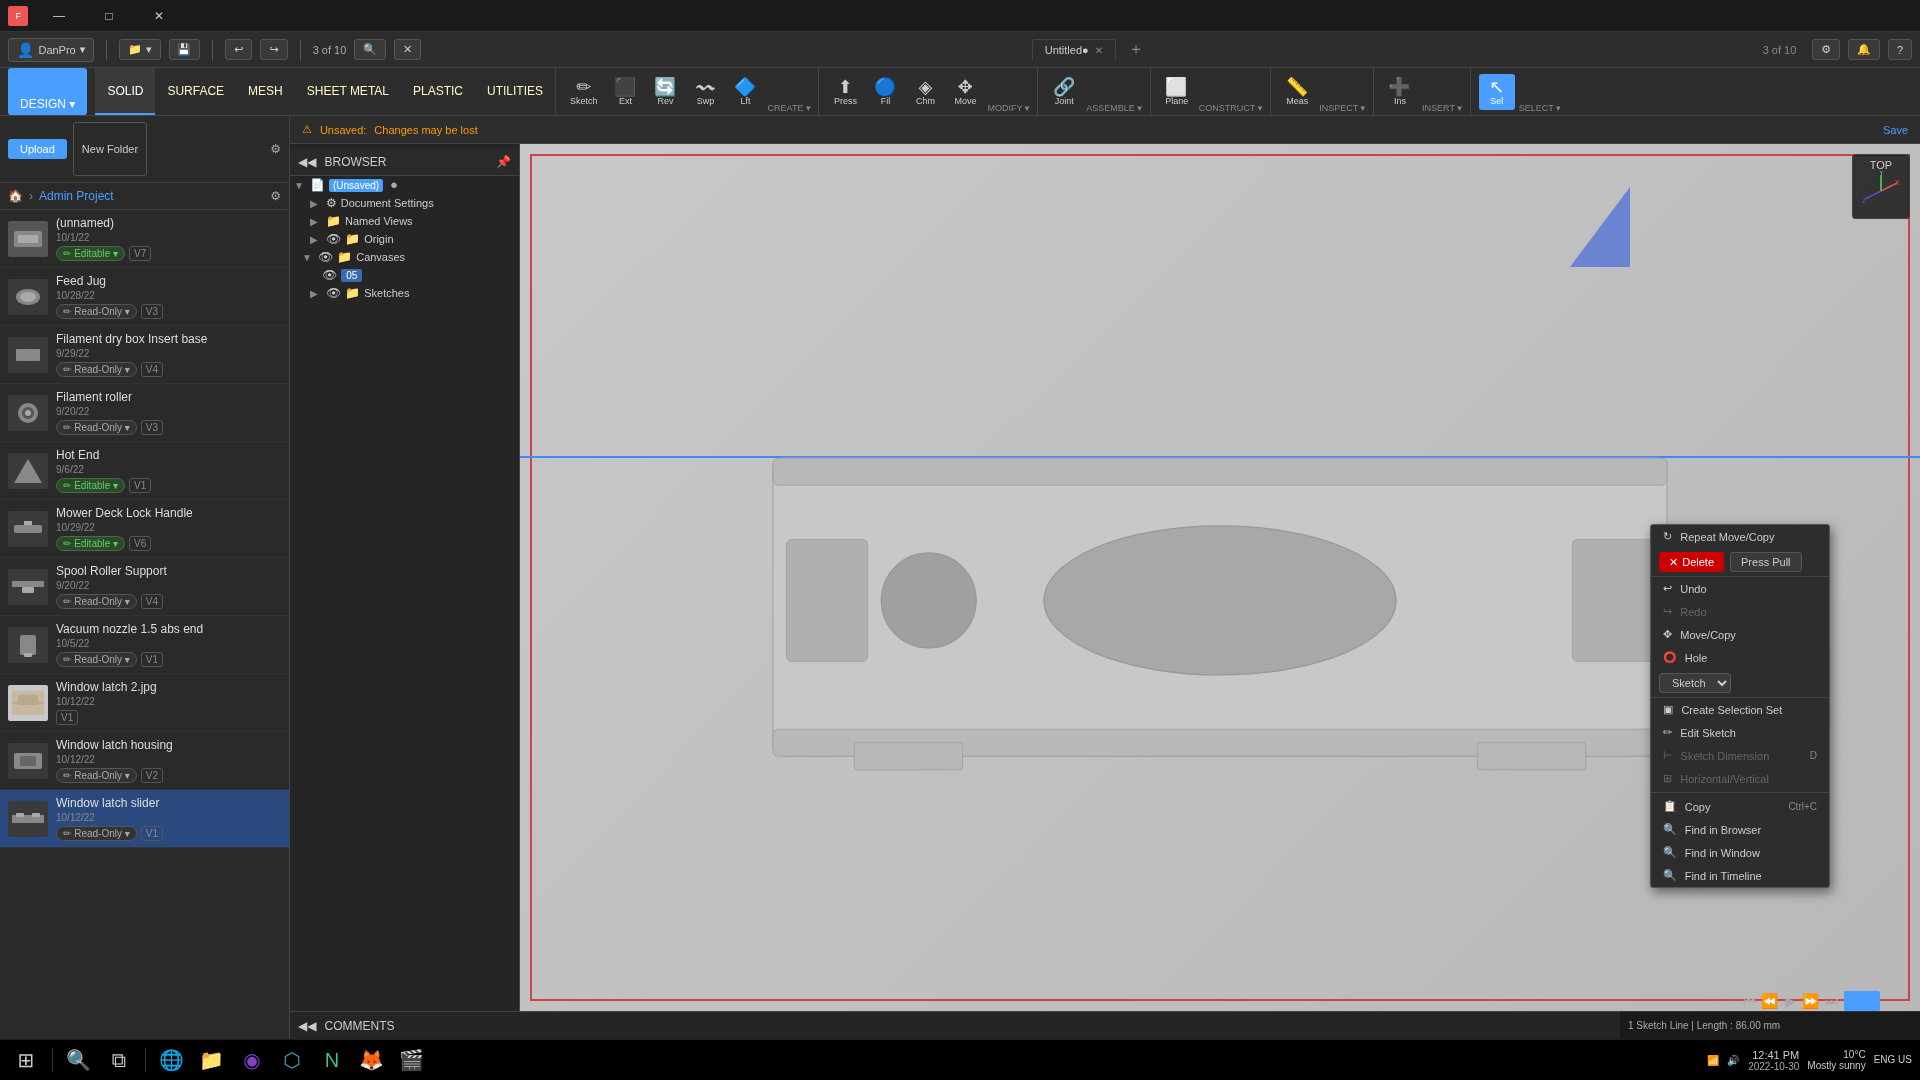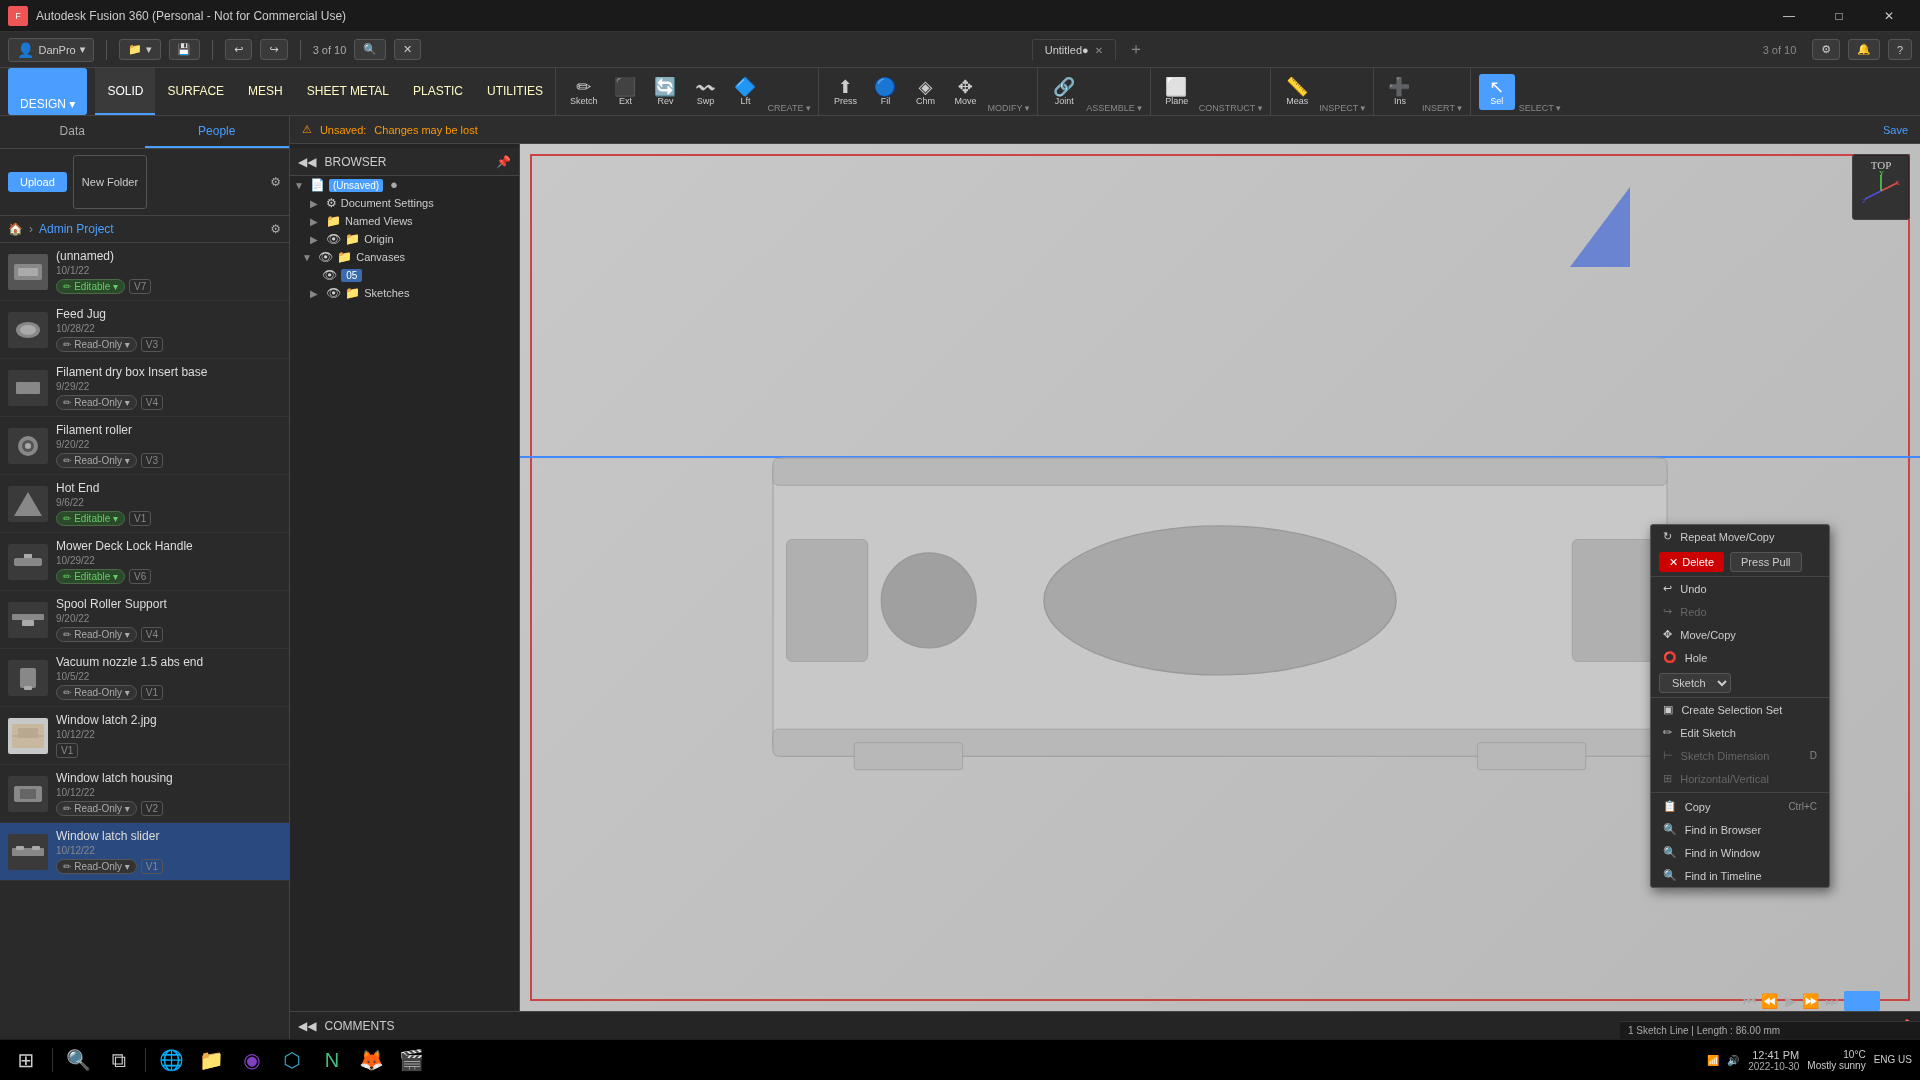--- a/index.html
+++ b/index.html
@@ -419,21 +419,20 @@
   </style>
 </head>
 <body>
 
 <div class="wrapper">
 
   <div id="titlebar">
     <div class="app-icon">
         <span>F</span>
       </div>
-    <span class="title">Autodesk Fusion 360 (Personal - Not for Commercial Use)</span>
     <div class="win-controls">
       <div class="win-btn">—</div>
       <div class="win-btn">□</div>
       <div class="win-btn close">✕</div>
     </div>
   </div>
 
   <div id="toolbar-row">
     <div class="toolbar-btn">
       <span style="font-size:14px;">👤</span>
@@ -558,24 +557,20 @@
           <span class="icon">↖</span>
           <span>Sel</span>
         </div>
       <span class="ribbon-group-label">SELECT ▾</span>
     </div>
   </div>
 
   <div id="main" style="height: calc(1080px - 32px - 36px - 48px - 40px - 1px); display: flex;">
 
     <div id="left-panel">
-      <div class="panel-tabs">
-        <div class="panel-tab">Data</div>
-        <div class="panel-tab active">People</div>
-      </div>
       <div class="panel-actions">
         <button class="upload-btn">Upload</button>
         <button class="new-folder-btn">New Folder</button>
         <span class="settings-icon-btn">⚙</span>
       </div>
       <div class="project-header">
         <span class="home-icon">🏠</span>
         <span style="color:#888;">›</span>
         <span class="breadcrumb">Admin Project</span>
         <span class="settings-small">⚙</span>
@@ -859,21 +854,21 @@
                 <rect x="30" y="100" width="60" height="90" rx="4" fill="#b0b0b0" stroke="#999" stroke-width="0.5"></rect>
 
                 <rect x="610" y="100" width="60" height="90" rx="4" fill="#b0b0b0" stroke="#999" stroke-width="0.5"></rect>
 
                 <rect x="80" y="250" width="80" height="20" rx="2" fill="#b8b8b8" stroke="#999" stroke-width="0.5"></rect>
                 <rect x="540" y="250" width="80" height="20" rx="2" fill="#b8b8b8" stroke="#999" stroke-width="0.5"></rect>
               </svg>
             </div>
           </div>
 
-          <div style="position:absolute;top:10px;right:10px;background:rgba(26,26,26,0.85);border:1px solid #444;padding:4px 8px;border-radius:3px;font-family:Liberation Serif, serif;">
+          <div style="position:absolute;top:10px;right:10px;background:rgba(26,26,26,0.85);border:1px solid #444;padding:4px 8px;border-radius:3px;">
             <div style="text-align:center;font-size:11px;color:#ccc;">TOP</div>
             <svg width="40" height="40" viewBox="0 0 40 40">
               <line x1="20" y1="20" x2="36" y2="12" stroke="#e05050" stroke-width="1.5"></line>
               <line x1="20" y1="20" x2="20" y2="4" stroke="#50e050" stroke-width="1.5"></line>
               <line x1="20" y1="20" x2="4" y2="28" stroke="#5050e0" stroke-width="1.5"></line>
               <text x="34" y="14" font-size="7" fill="#e05050">X</text>
               <text x="18" y="4" font-size="7" fill="#50e050">Y</text>
               <text x="1" y="32" font-size="7" fill="#5050e0">Z</text>
             </svg>
           </div>
@@ -959,21 +954,21 @@
 
         <div style="display:flex;align-items:center;gap:6px;position:absolute;bottom:28px;right:40px;">
           <span style="font-size:14px;color:#aaa;cursor:pointer;">⏮</span>
           <span style="font-size:14px;color:#aaa;cursor:pointer;">⏪</span>
           <span style="font-size:14px;color:#aaa;cursor:pointer;">▶</span>
           <span style="font-size:14px;color:#aaa;cursor:pointer;">⏩</span>
           <span style="font-size:14px;color:#aaa;cursor:pointer;">⏭</span>
           <div style="width:36px;height:20px;background:#4a9eff;border-radius:2px;"></div>
         </div>
 
-        <div id="status-bar" style="position:absolute;bottom:0;right:0;background:#1a1a1a;height:18px;border-top:1px solid #333;display:flex;align-items:center;padding:0 8px;font-size:10px;color:#aaa;min-width:300px;">
+        <div id="status-bar" style="position:absolute;bottom:0;right:0;background:#1a1a1a;height:28px;border-top:1px solid #333;display:flex;align-items:center;padding:0 8px;font-size:10px;color:#aaa;min-width:300px;">
           <span>1 Sketch Line | Length : 86.00 mm</span>
         </div>
       </div>
     </div>
   </div>
 </div>
 
 <div id="taskbar">
   <div class="taskbar-item">⊞</div>
   <div class="taskbar-sep-v"></div>

